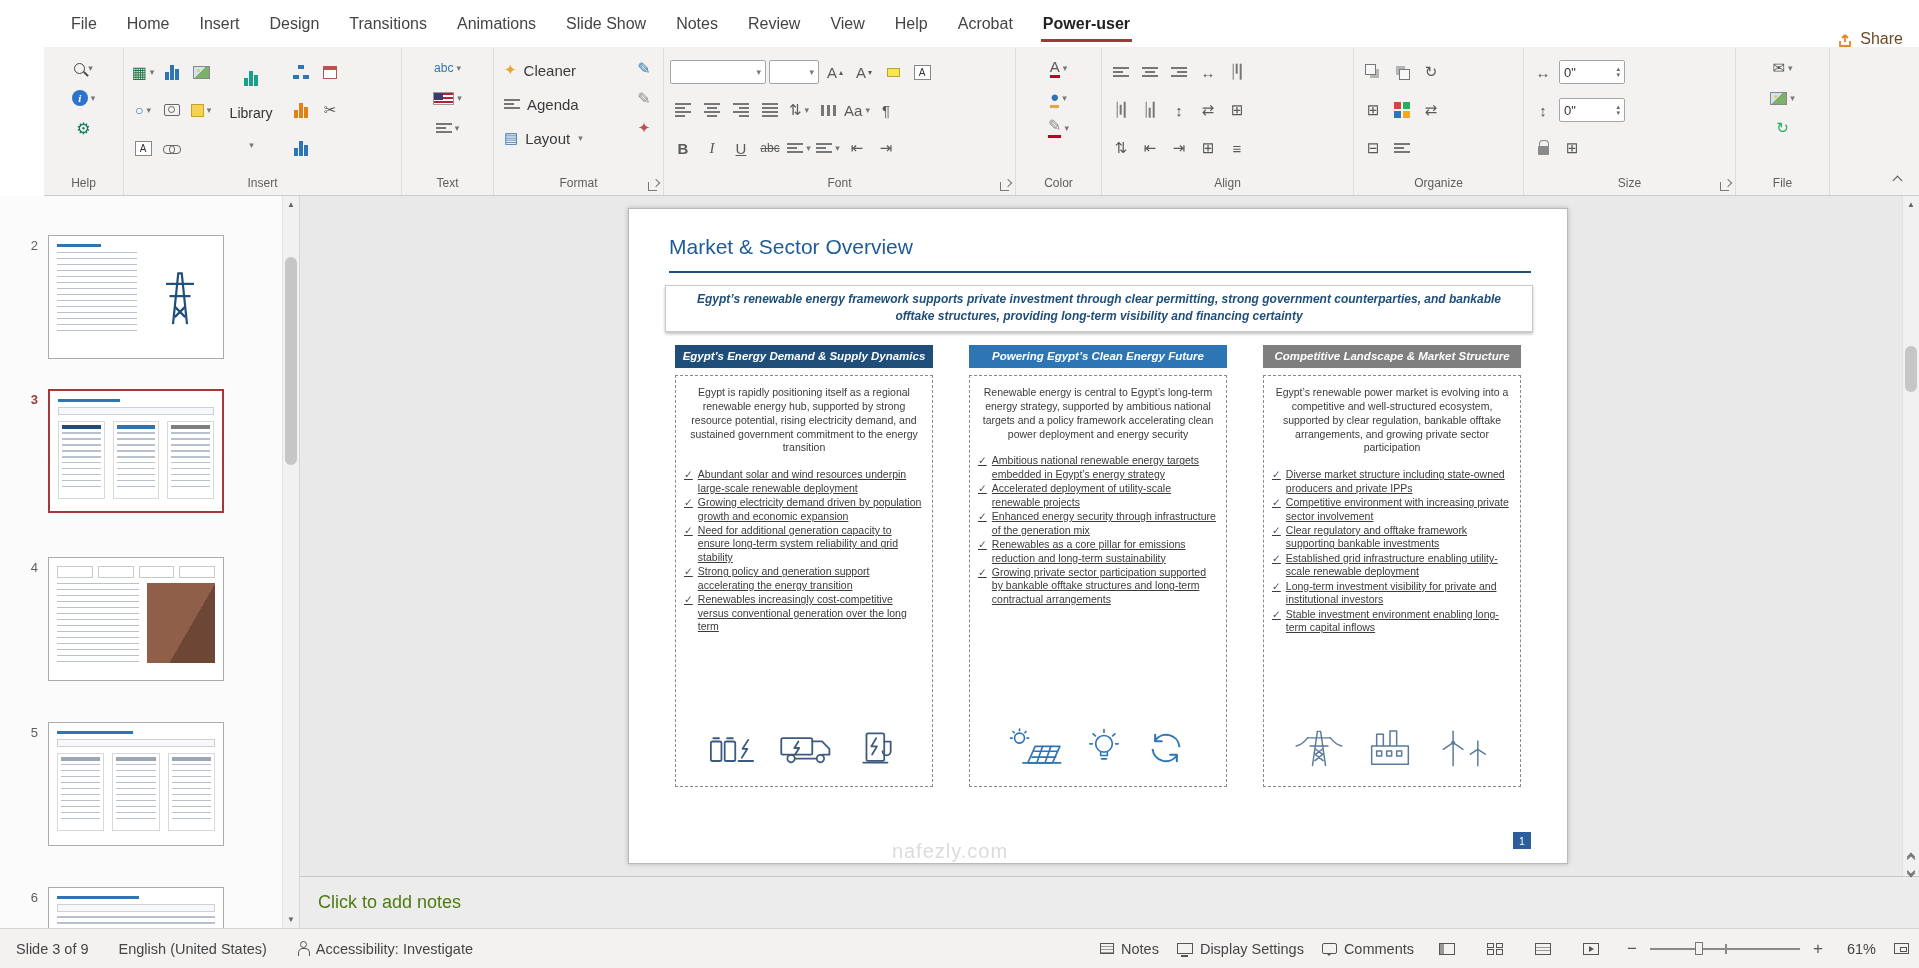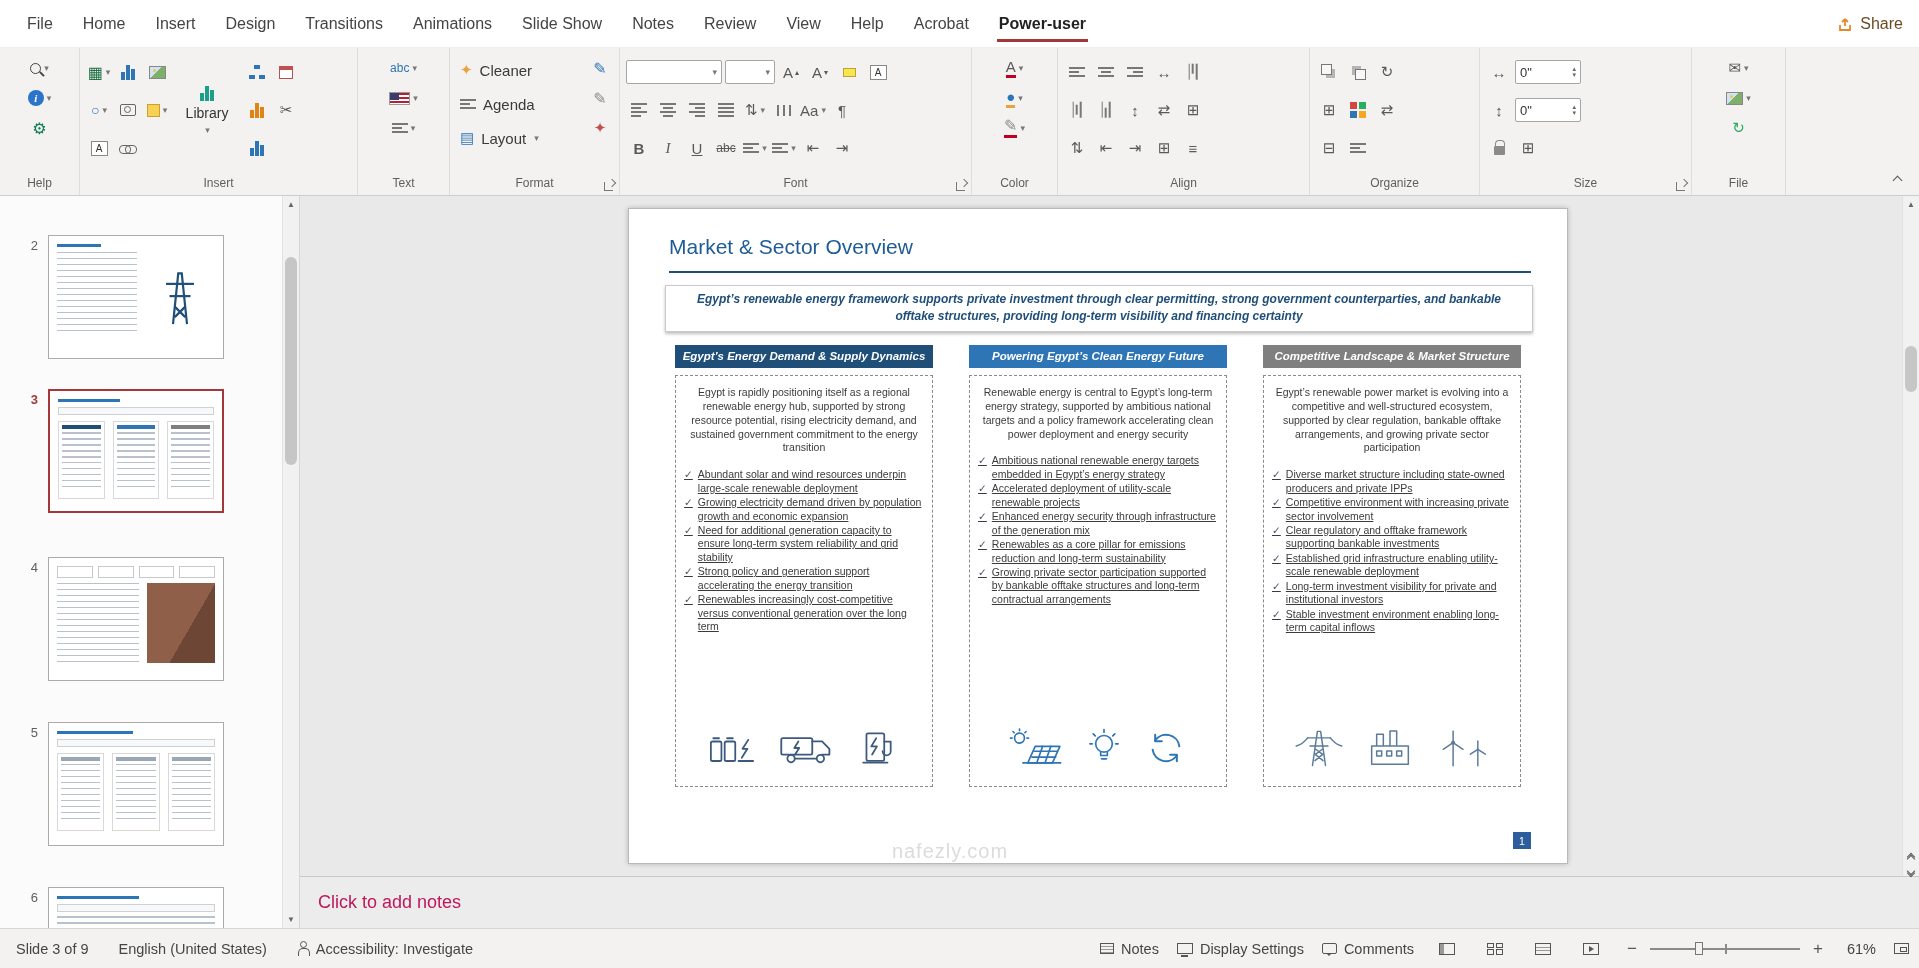--- a/index.html
+++ b/index.html
@@ -1,25 +1,25 @@
 <!DOCTYPE html>
 <html><head>
 <meta charset="utf-8">
 <style>
 *{margin:0;padding:0;box-sizing:border-box;}
 html,body{width:1919px;height:968px;overflow:hidden;}
 body{font-family:"Liberation Sans",sans-serif;background:#fff;color:#333;}
-.app{position:relative;width:1919px;height:968px;background:#fff;}
+.app{position:relative;width:1919px;height:968px;background:#fff;padding-left:44px;}
 
 
 .menubar{display:flex;align-items:stretch;height:48px;background:#fff;padding-left:12px;position:relative;border-bottom:1px solid #f0f0f0;}
 .menu-item{display:flex;align-items:center;padding:0 15px;font-size:16px;color:#444;cursor:default;position:relative;white-space:nowrap;}
 .menu-item.active{font-weight:bold;color:#222;}
 .menu-item.active::after{content:"";position:absolute;left:13px;right:13px;bottom:5px;height:3px;background:#A4373A;}
-.share-btn{position:absolute;right:16px;top:0;height:48px;display:flex;align-items:center;gap:7px;font-size:16px;color:#6b4a23;}
+.share-btn{position:absolute;right:16px;top:0;height:48px;display:flex;align-items:flex-end;gap:7px;font-size:16px;color:#6b4a23;}
 
 
 .ribbon{position:relative;height:148px;background:#f3f2f1;border-bottom:1px solid #cfcdcb;display:flex;}
 .rgroup{display:flex;flex-direction:column;border-right:1px solid #e0dedc;padding:6px 6px 0;position:relative;}
 .rgroup-label{height:22px;line-height:20px;text-align:center;font-size:12px;color:#605e5c;margin-top:auto;}
 .rcontent{display:flex;gap:4px;}
 .rcontent.cols{flex-direction:column;gap:2px;}
 .rrow{display:flex;align-items:center;gap:3px;height:36px;}
 .rcolstack{display:flex;flex-direction:column;gap:2px;}
 .ric{min-width:26px;height:28px;display:flex;align-items:center;justify-content:center;font-size:15px;color:#5a5a5a;gap:2px;border-radius:2px;}
@@ -79,21 +79,21 @@
 .layer-back{box-shadow:-4px -4px 0 -1px #b5b5b5;margin:5px 0 0 5px;}
 .rgb-i{width:16px;height:16px;display:grid;grid-template-columns:1fr 1fr;gap:1.5px;}
 .rgb-i i{display:block;}
 .rgb-i i:nth-child(1){background:#D64541;}.rgb-i i:nth-child(2){background:#27AE60;}
 .rgb-i i:nth-child(3){background:#2E75B6;}.rgb-i i:nth-child(4){background:#F5A623;}
 .lock-i{width:11px;height:9px;background:#8a8a8a;border-radius:1px;position:relative;margin-top:5px;}
 .lock-i::before{content:"";position:absolute;top:-6px;left:1.5px;width:8px;height:7px;border:1.5px solid #8a8a8a;border-bottom:none;border-radius:4px 4px 0 0;}
 .size-input{display:flex;align-items:center;background:#fff;border:1px solid #a6a6a6;height:24px;width:66px;padding:0 4px;font-size:13px;color:#333;border-radius:2px;}
 .spin{display:flex;flex-direction:column;margin-left:auto;font-size:7px;color:#666;line-height:6px;}
 .fmt-btn{display:flex;align-items:center;gap:7px;height:32px;font-size:15px;color:#3b3b3b;padding:0 4px;white-space:nowrap;}
-.biglib{width:66px;display:flex;flex-direction:column;align-items:center;justify-content:center;gap:4px;font-size:14px;color:#333;text-align:center;}
+.biglib{width:66px;display:flex;flex-direction:column;align-items:center;justify-content:center;gap:19px;font-size:14px;color:#333;text-align:center;}
 .pen-blue{color:#2E75B6;font-size:16px;}
 .pen-gray{color:#8a8a8a;font-size:16px;}
 
 
 .workspace{position:absolute;top:196px;left:0;right:0;bottom:40px;display:flex;}
 .thumb-panel{width:300px;background:#fbfbfb;border-right:1px solid #d6d6d6;position:relative;overflow:hidden;}
 .thumb{position:absolute;left:16px;display:flex;gap:10px;}
 .tnum{width:22px;font-size:13px;color:#605e5c;padding-top:3px;text-align:right;}
 .tnum.sel{color:#A4373A;font-weight:bold;}
 .tbox{width:176px;height:124px;background:#fff;border:1px solid #ababab;position:relative;padding:8px;overflow:hidden;}
@@ -125,21 +125,21 @@
 .scol-list li{display:flex;gap:5px;line-height:1.28;margin-bottom:1px;text-decoration:underline;}
 .scol-list li::before{content:"\2713";color:#44546A;flex:0 0 auto;}
 .icons-row{margin-top:auto;display:flex;justify-content:center;align-items:flex-end;gap:20px;padding-bottom:4px;}
 .c1{color:#3D5A7E;}.c2{color:#2E75B6;}.c3{color:#5B7B99;}
 .page-badge{position:absolute;right:36px;bottom:14px;width:18px;height:17px;background:#2C5E9E;color:#fff;font-size:10.5px;display:flex;align-items:center;justify-content:center;}
 .canvas-scroll{position:absolute;right:0;top:0;bottom:0;width:17px;background:#f1f1f1;border-left:1px solid #e2e2e2;}
 .nav-chevrons{position:absolute;right:0;bottom:2px;width:17px;display:flex;flex-direction:column;align-items:center;gap:10px;}
 .dblchv{display:flex;flex-direction:column;align-items:center;}
 .dblchv .chv{width:6px;height:6px;margin:-2px 0;}
 
-.notes{height:52px;border-top:1px solid #c8c8c8;display:flex;align-items:center;padding-left:18px;font-size:18px;color:#be185d;background:#ececec;}
+.notes{height:52px;border-top:1px solid #c8c8c8;display:flex;align-items:center;padding-left:18px;font-size:18px;color:#4d7c0f;background:#ececec;}
 
 
 .watermark{position:absolute;left:810px;top:840px;width:280px;text-align:center;z-index:60;pointer-events:none;opacity:.75;}
 .watermark .wm-ar{font-size:44px;color:#c7c7c7;font-weight:bold;line-height:1.0;}
 .watermark .wm-site{font-size:20px;color:#cfcfcf;letter-spacing:1px;}
 
 
 .statusbar{position:absolute;left:0;right:0;bottom:0;height:40px;background:#f3f2f1;border-top:1px solid #d6d6d6;display:flex;align-items:center;font-size:14.5px;color:#454545;padding:0 10px;z-index:10;}
 .sb-left{display:flex;align-items:center;gap:30px;padding-left:6px;}
 .sb-item{display:flex;align-items:center;gap:7px;white-space:nowrap;}

